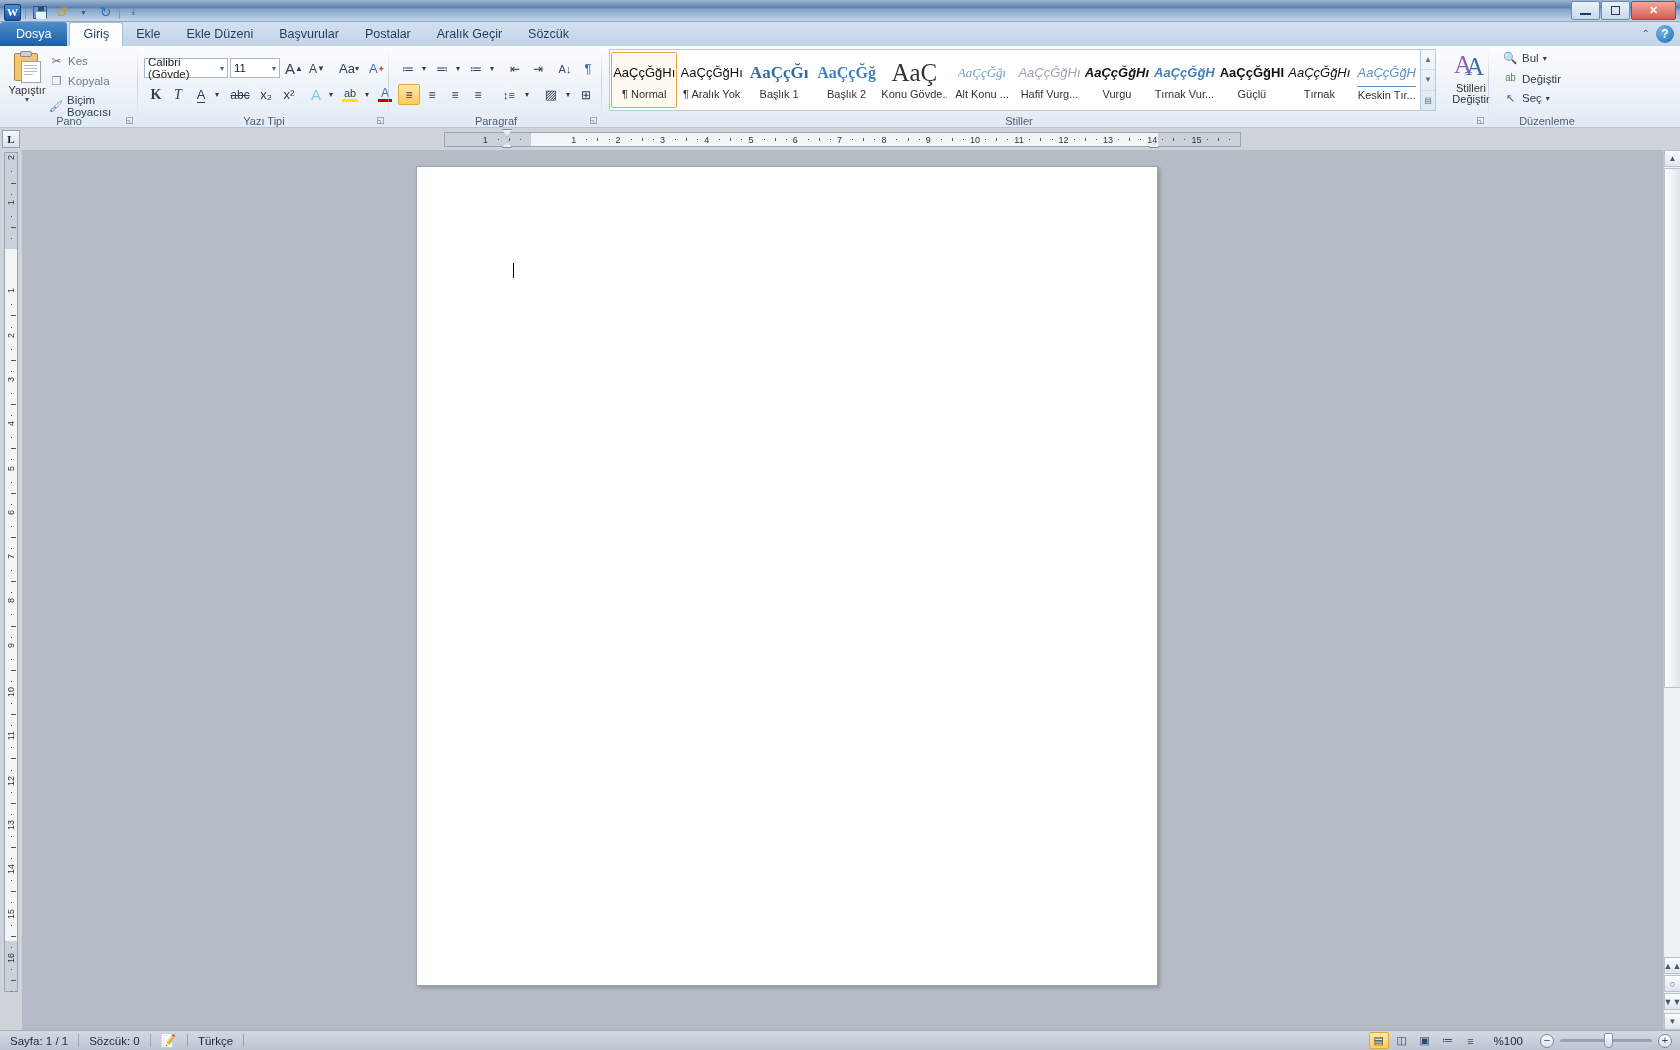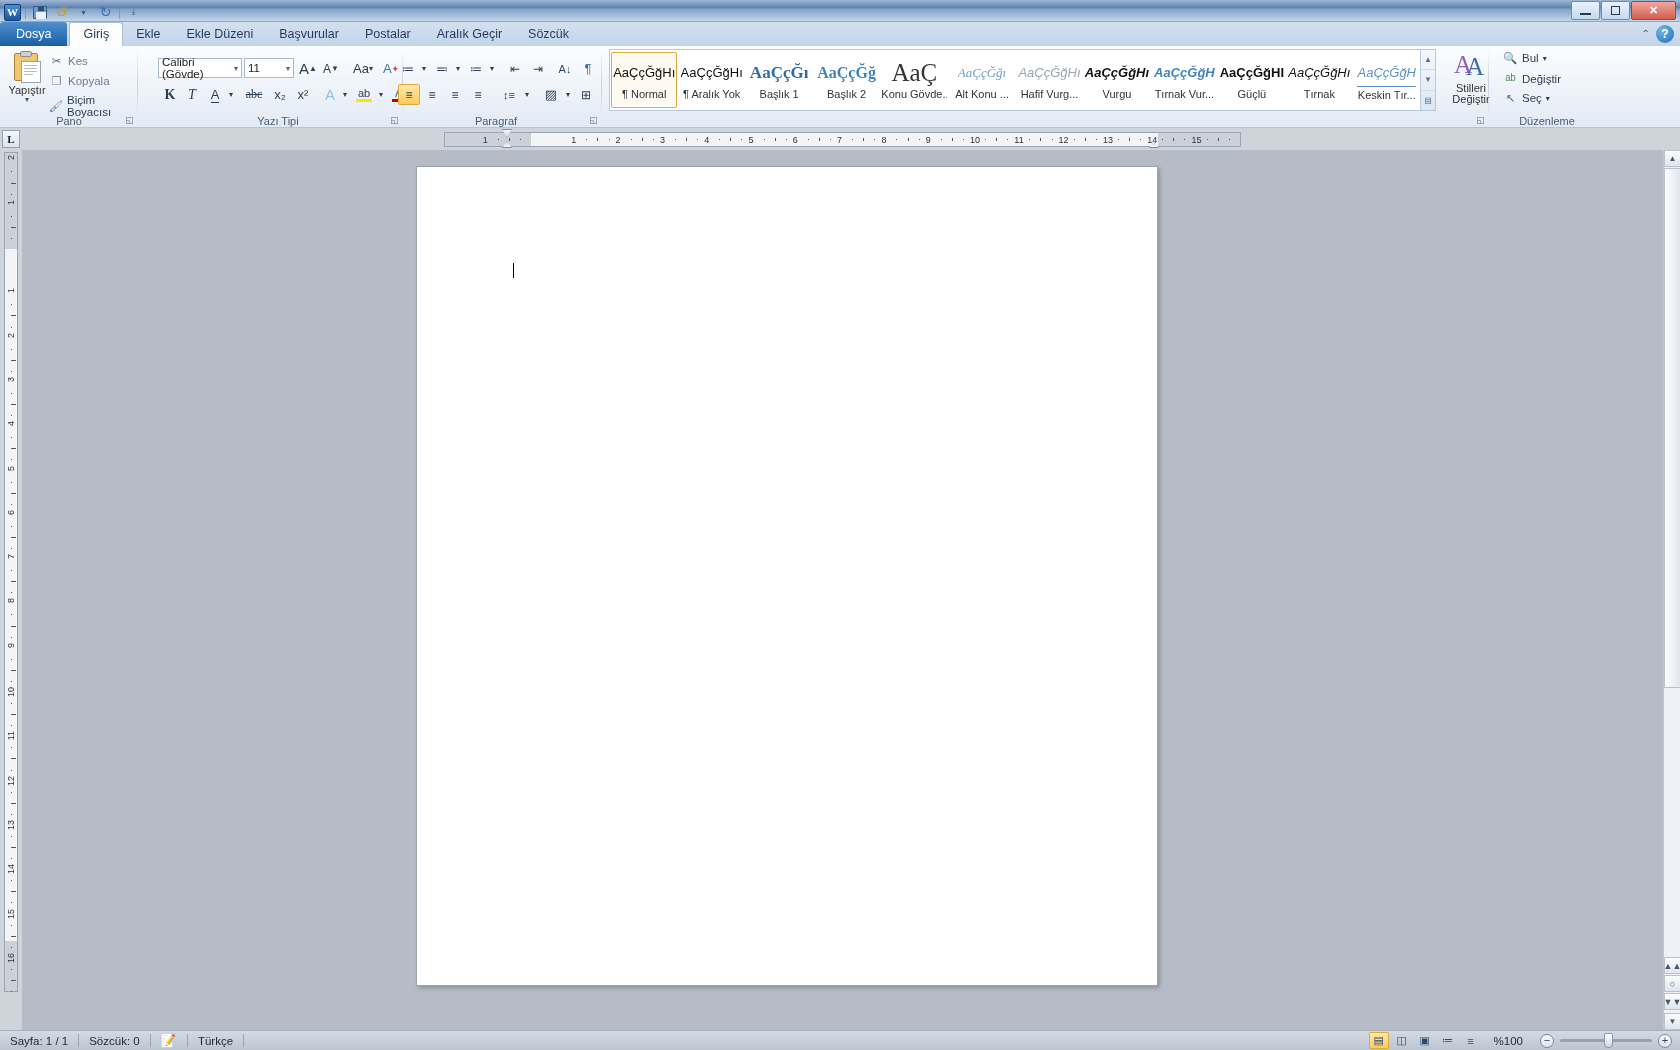--- a/index.html
+++ b/index.html
@@ -331,21 +331,21 @@
     <div class="small-row" style="left:48px; top:48px; color:#2c3e55;">
       <span class="ic" style="color:#4f7fb3;">🖌</span>
       <span>Biçim Boyacısı</span>
     </div>
 
     <div class="grp-label">Pano</div>
     <div class="dlg-launch">◱</div>
     <div class="grp-divider" style="right:0;"></div>
   </div>
 
-  <div class="grp" style="left:153px; width:250px;">
+  <div class="grp" style="left:139px; width:250px;">
     <div class="fontbox" style="left:5px; top:12px; width:84px;">
       <span>Calibri (Gövde)</span>
       <span class="fb-caret">▾</span>
     </div>
     <div class="fontbox" style="left:91px; top:12px; width:50px;">
       <span>11</span>
       <span class="fb-caret">▾</span>
     </div>
     <div class="rb sq" style="position:absolute; left:144px; top:12px; font-size:15px;">
       <span>A</span>
@@ -363,21 +363,21 @@
       <span style="color:#3f6ea8;font-size:13px;">A</span>
         <span style="font-size:9px;color:#d04a3a;">✦</span>
     </div>
 
     <div class="rb sq" style="position:absolute; left:6px; top:38px; font-weight:bold; font-family:'Liberation Serif',serif; font-size:14px;">K</div>
     <div class="rb sq" style="position:absolute; left:28px; top:38px; font-style:italic; font-family:'Liberation Serif',serif; font-size:14px;">T</div>
     <div class="rb sq" style="position:absolute; left:51px; top:38px; font-size:13px;">
       <span style="border-bottom:1px solid #2c3e55;">A</span>
     </div>
     <div class="rb sq" style="position:absolute; left:72px; top:38px; width:12px; font-size:8px;">▾</div>
-    <div class="rb sq" style="position:absolute; left:88px; top:38px; width:26px; font-size:12px;font-family:Liberation Serif, serif;">
+    <div class="rb sq" style="position:absolute; left:88px; top:38px; width:26px; font-size:12px;">
       <span style="text-decoration:line-through;">abc</span>
     </div>
     <div class="rb sq" style="position:absolute; left:116px; top:38px; font-size:13px;">x₂</div>
     <div class="rb sq" style="position:absolute; left:139px; top:38px; font-size:13px;">x²</div>
 
     <div class="rb sq" style="position:absolute; left:166px; top:38px; font-size:15px; color:#8fc3e8;">A</div>
     <div class="rb sq" style="position:absolute; left:186px; top:38px; width:12px; font-size:8px;">▾</div>
     <div class="rb sq" style="position:absolute; left:200px; top:38px; width:22px; font-size:11px; flex-direction:column;">
       <span style="line-height:11px;">ab</span>
       <span style="display:block;width:16px;height:3px;background:#ffe400;"></span>
@@ -479,20 +479,21 @@
 
     <div class="bigbtn" style="left:840px; width:54px;">
       <div style="width:34px;height:30px;margin:2px auto 0;position:relative;font-family:'Liberation Serif',serif;">
         <span style="position:absolute;left:0;top:0;font-size:25px;color:#8e63b5;line-height:28px;">A</span>
         <span style="position:absolute;left:12px;top:2px;font-size:25px;color:#3f6ea8;line-height:28px;">A</span>
       </div>
       <span class="lbl">Stilleri</span>
       <span class="lbl" style="margin-top:0;">Değiştir</span>
     </div>
 
+    <div class="grp-label" style="left:0; width:830px;">Stiller</div>
     <div class="dlg-launch">◱</div>
     <div class="grp-divider" style="right:0;"></div>
   </div>
 
   <div class="grp" style="left:1492px; width:188px;">
     <div class="small-row" style="left:10px; top:5px; color:#2c3e55;">
       <span class="ic" style="color:#3f6ea8;">🔍</span>
       <span>Bul</span>
       <span style="font-size:8px;margin-left:4px;">▾</span>
     </div>

